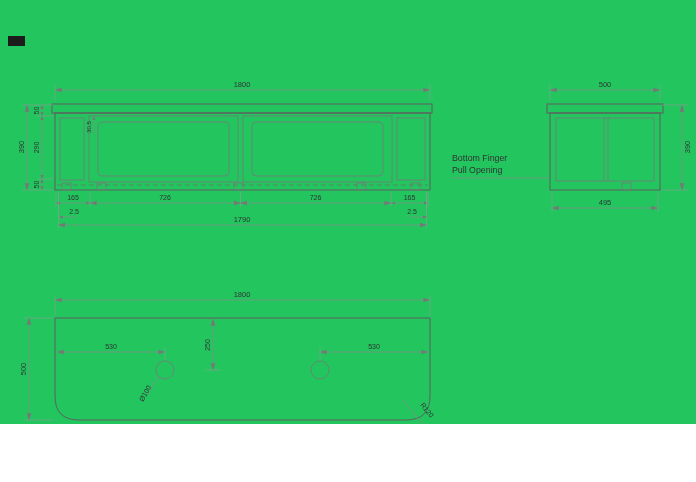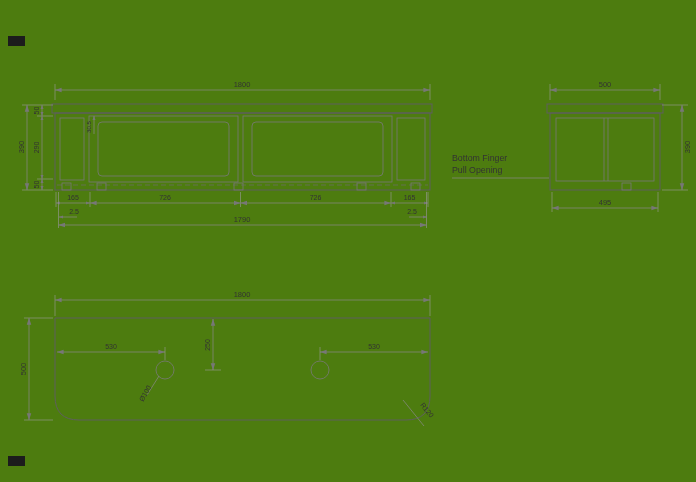--- a/index.html
+++ b/index.html
@@ -1,16 +1,16 @@
 <!DOCTYPE html>
 <html><head>
 <meta charset="utf-8">
 <style>
   html,body{margin:0;padding:0;background:#ffffff;}
-  .sheet{position:relative;width:696px;height:482px;background:#4d7c0f;overflow:hidden;
+  .sheet{position:relative;width:696px;height:424px;background:#22c55e;overflow:hidden;
          font-family:"Liberation Sans",sans-serif;}
   svg{display:block;}
   .geo{stroke:#5f5f5f;stroke-width:1;fill:none;}
   .geo2{stroke:#787878;stroke-width:0.8;fill:none;}
   .dim{stroke:#8a8a8a;stroke-width:0.7;fill:none;}
   .ext{stroke:#9a9a9a;stroke-width:0.6;fill:none;}
   .dash{stroke:#6e6e6e;stroke-width:0.7;fill:none;stroke-dasharray:5 3;}
   text{fill:#333333;font-family:"Liberation Sans",sans-serif;}
   .t8{font-size:7.5px;}
   .t7{font-size:7px;}

